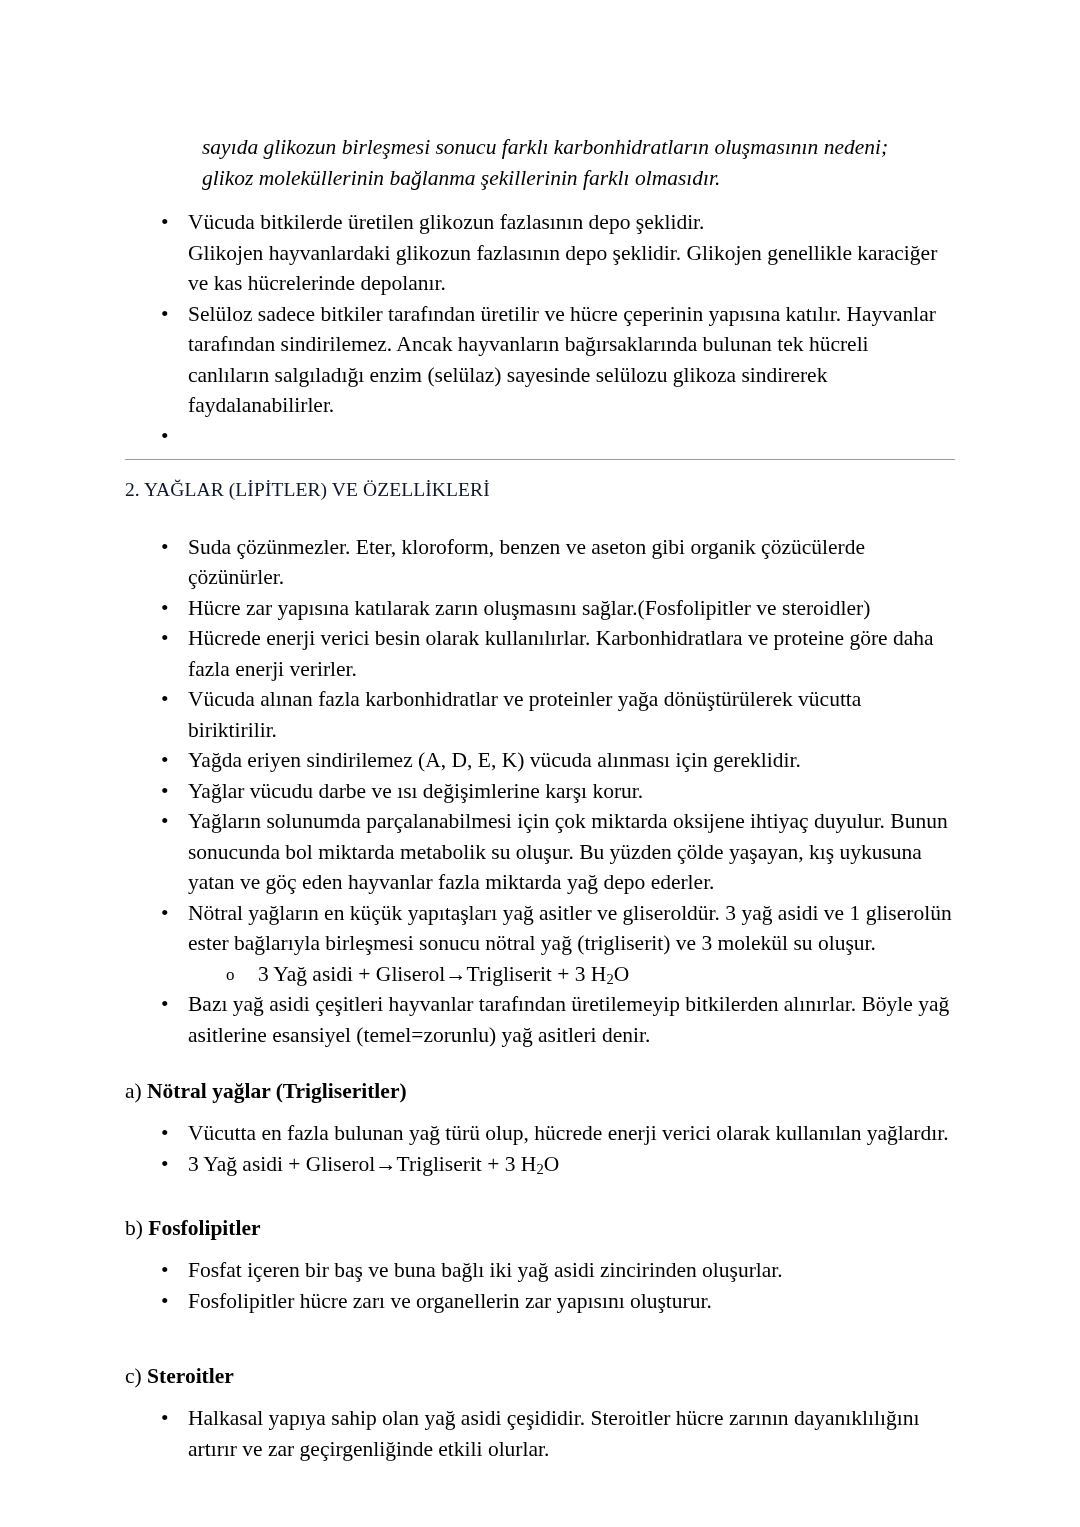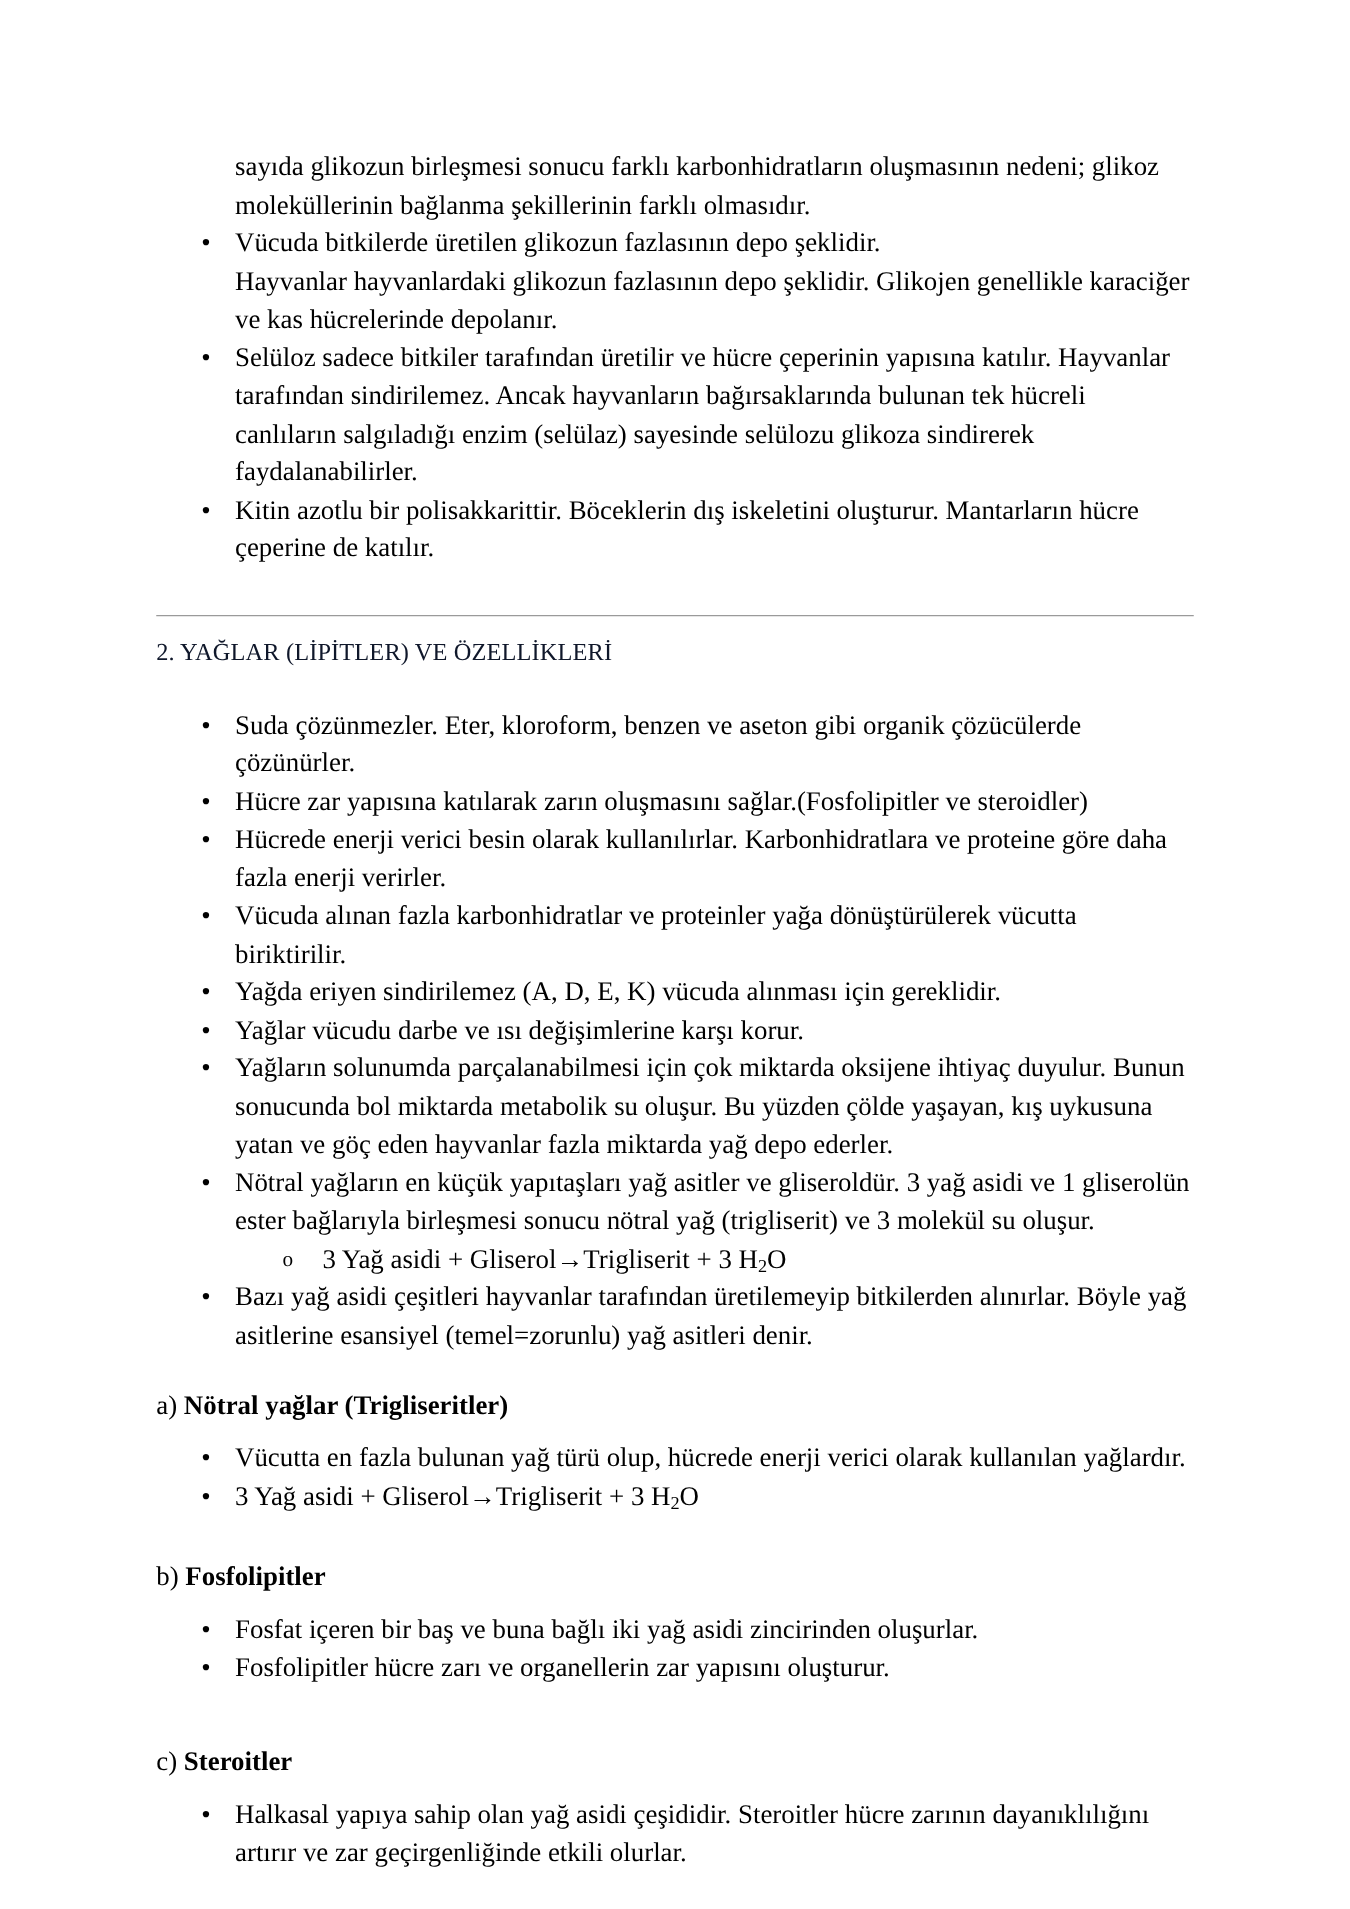--- a/index.html
+++ b/index.html
@@ -19,22 +19,23 @@
     position: relative;
     width: 1080px;
     height: 1527px;
     box-sizing: border-box;
     padding: 118px 125px 0 125px;
   }
   
   .para {
     font-size: 21.5px;
     line-height: 30.5px;
-    margin: 0;
+    margin: 14px;
     padding-left: 63px;   
+    font-style: italic;
   }
   ul.bullets {
     list-style: none;
     margin: 0;
     padding: 0;
   }
   ul.bullets > li {
     position: relative;
     font-size: 21.5px;
     line-height: 30.5px;
@@ -116,31 +117,30 @@
   <div class="block-top">
     <p class="para"><span>sayıda glikozun birleşmesi sonucu farklı karbonhidratların oluşmasının nedeni; glikoz</span> <span>moleküllerinin bağlanma şekillerinin farklı olmasıdır.</span></p>
   </div>
 
   <ul class="bullets">
 
     <li>
       <span class="bullet-dot">•</span>
       <span><span>Vücuda </span><b>bitkilerde</b><span> üretilen glikozun fazlasının depo şeklidir.</span></span>
       <br>
-      <span><span>Hayvanlar </span><b>hayvanlardaki</b><span> glikozun fazlasının depo şeklidir. Glikojen genellikle karaciğer ve kas hücrelerinde depolanır.</span></span>
+      <span><span>Glikojen </span><b>hayvanlardaki</b><span> glikozun fazlasının depo şeklidir. Glikojen genellikle karaciğer ve kas hücrelerinde depolanır.</span></span>
     </li>
 
     <li>
       <span class="bullet-dot">•</span>
       <span>Selüloz sadece bitkiler tarafından üretilir ve hücre çeperinin yapısına katılır. Hayvanlar tarafından sindirilemez. Ancak hayvanların bağırsaklarında bulunan tek hücreli canlıların salgıladığı enzim (selülaz) sayesinde selülozu glikoza sindirerek faydalanabilirler.</span>
     </li>
 
     <li>
       <span class="bullet-dot">•</span>
-      <span>Kitin azotlu bir polisakkarittir. Böceklerin dış iskeletini oluşturur. Mantarların hücre çeperine de katılır.</span>
     </li>
 
   </ul>
 
   <div class="rule-wrap">
     <hr class="section-rule">
   </div>
   <h2 class="section-heading">2. YAĞLAR (LİPİTLER) VE ÖZELLİKLERİ</h2>
 
   <div class="gap-after-heading"></div>

